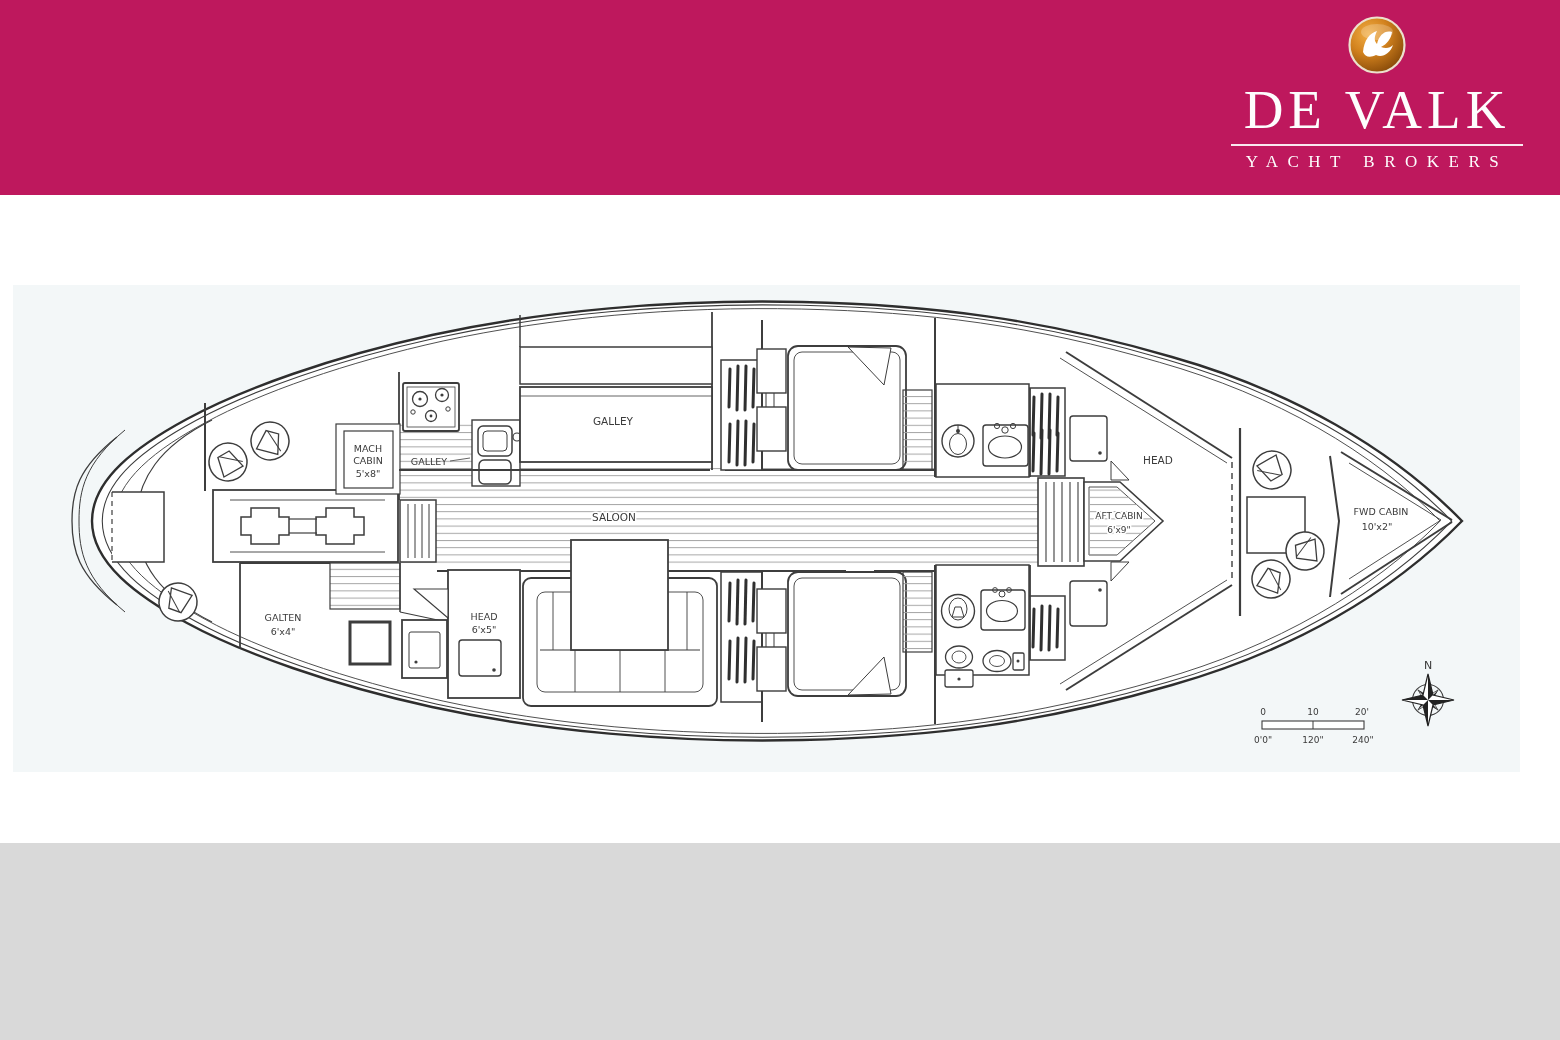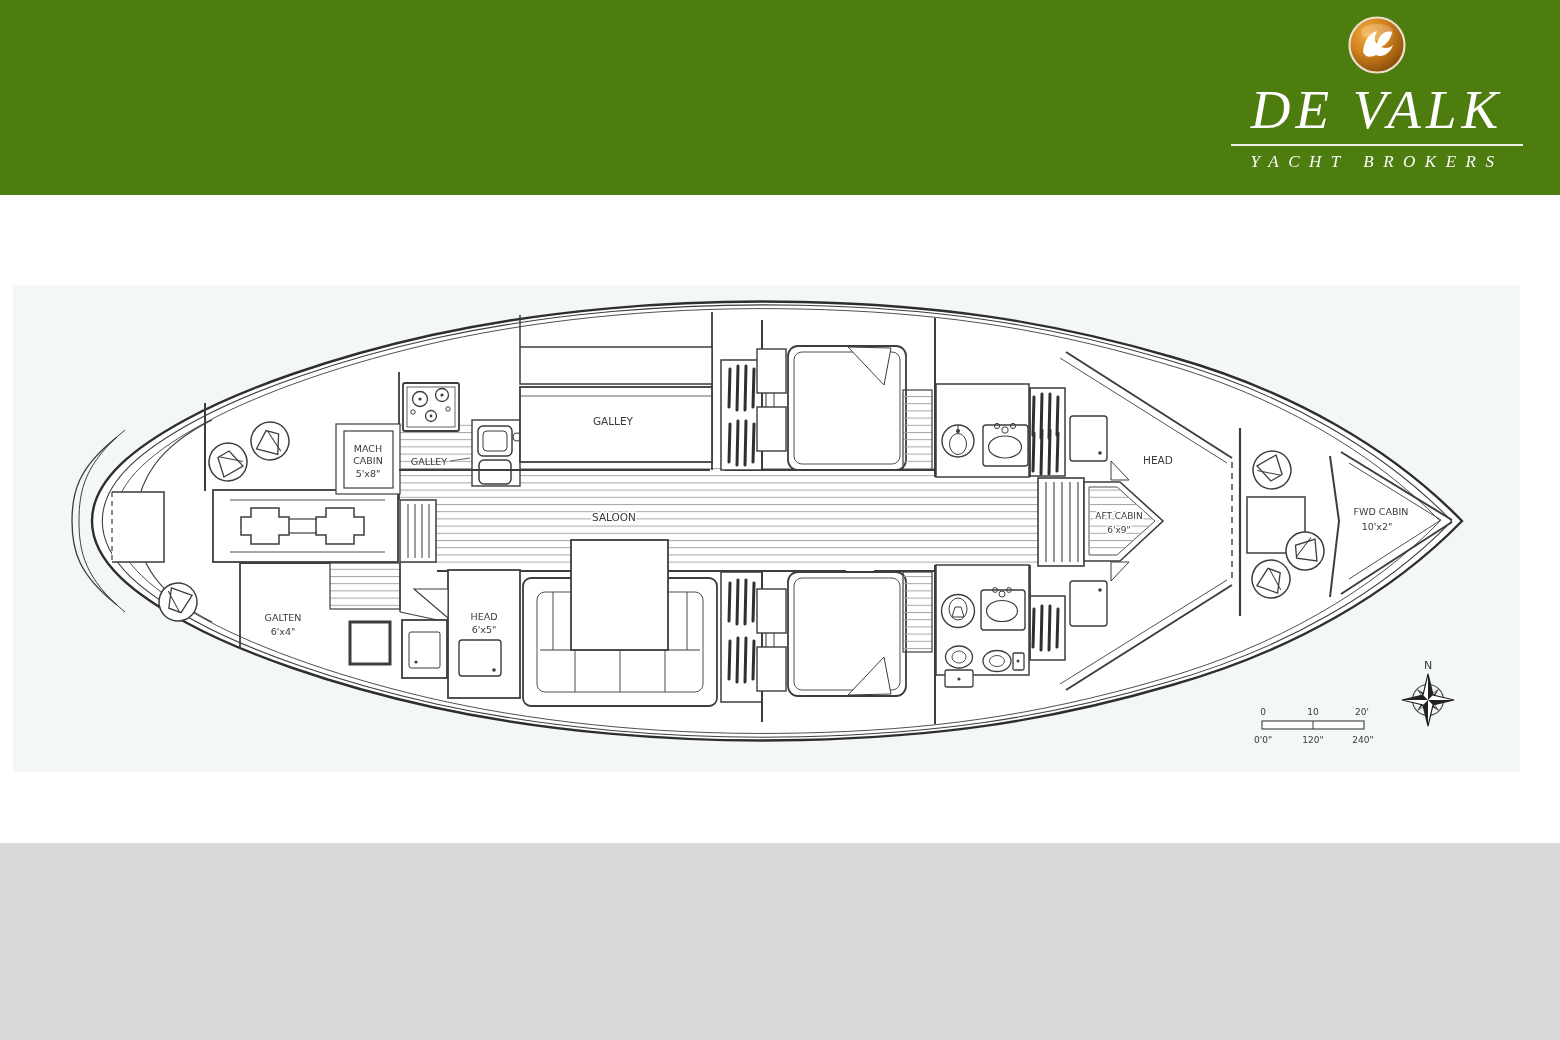--- a/index.html
+++ b/index.html
@@ -1,18 +1,18 @@
 <!DOCTYPE html>
 <html><head>
 <meta charset="utf-8">
 <style>
   html,body{margin:0;padding:0;background:#fff;}
   .page{position:relative;width:1560px;height:1040px;background:#ffffff;overflow:hidden;
         font-family:"DejaVu Sans",sans-serif;}
-  .header{position:absolute;left:0;top:0;width:1560px;height:195px;background:#4d7c0f;font-style:italic;}
+  .header{position:absolute;left:0;top:0;width:1560px;height:195px;background:#be185d;}
   .brand-block{position:absolute;left:1187px;top:16px;width:380px;text-align:center;color:#fdfdfd;}
   .brand-logo{display:block;margin:0 auto 8px auto;}
   .brand-name{font-family:"Liberation Serif",serif;font-size:55px;font-weight:400;
               letter-spacing:5px;line-height:1.0;margin:0;color:#fdfdfd;}
   .brand-rule{width:292px;height:2px;background:rgba(255,255,255,.9);margin:7px auto 6px auto;}
   .brand-sub{font-family:"Liberation Serif",serif;font-size:17px;letter-spacing:9.5px;
              color:#fdfdfd;margin:0;}
   .plan-panel{position:absolute;left:13px;top:285px;width:1507px;height:487px;background:#f3f7f8;}
   .plan-svg{position:absolute;left:0;top:0;}
   .footer{position:absolute;left:0;top:843px;width:1560px;height:197px;background:#d9d9d9;}

